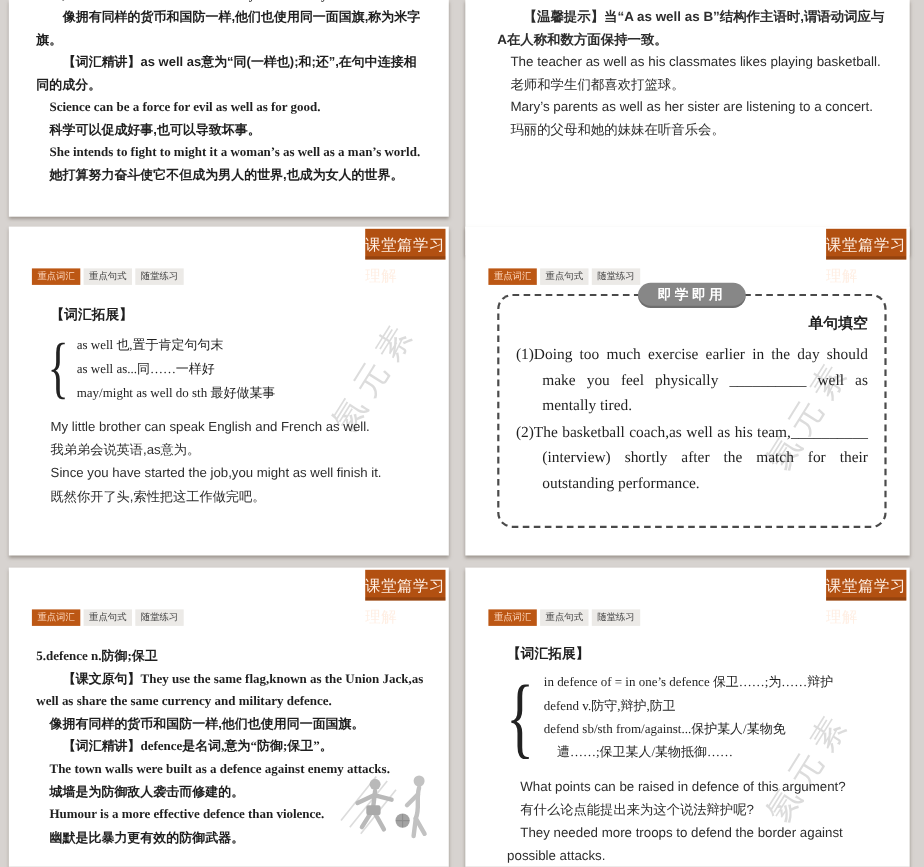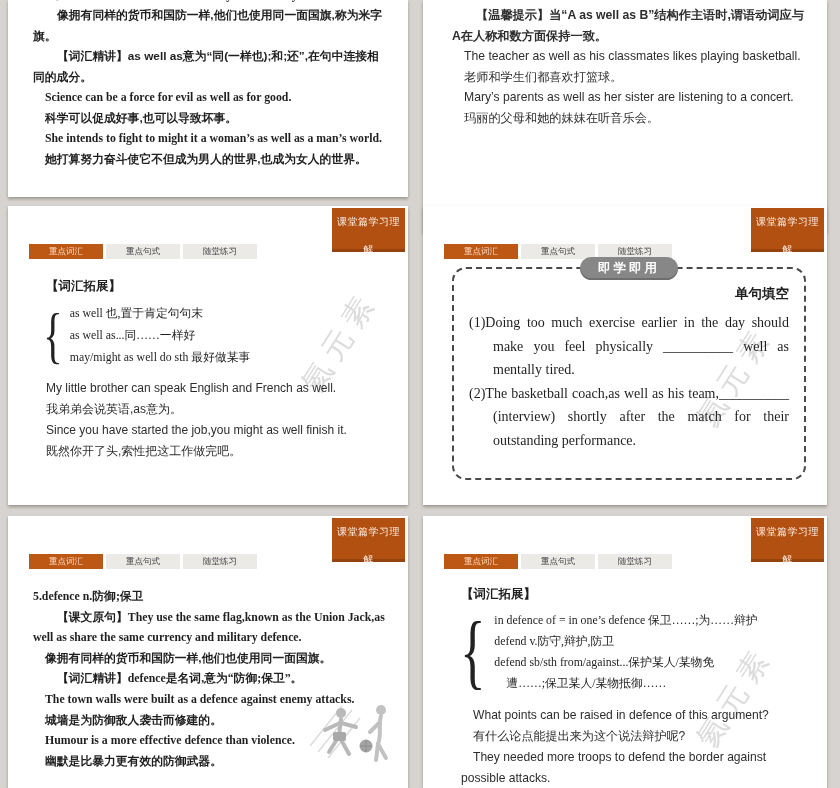--- a/index.html
+++ b/index.html
@@ -16,28 +16,28 @@
   #s-bl{left:8px;  top:516px; width:400px;height:272px;}
   #s-br{left:423px;top:516px; width:404px;height:272px;}
 
   p{margin:0;}
   .serifb{font-family:"Liberation Serif",serif;font-weight:700;}
   .cjkb{font-weight:700;}
   .i1{text-indent:12px;}
   .i2{text-indent:24px;}
 
   
-  .badge{position:absolute;top:2px;right:3px;width:73px;height:44px;
-         background:#b25011;color:#ffefe4;font-size:10px;letter-spacing:.5px;
-         text-align:center;line-height:28px;
+  .badge{position:absolute;top:2px;right:3px;width:73px;height:28px;
+         background:#b25011;color:#ffefe4;font-size:14px;letter-spacing:.5px;
+         line-height:28px;
          box-shadow:inset 0 -3px 0 rgba(0,0,0,.16);}
 
   
   .tabs{position:absolute;top:38px;left:21px;display:flex;gap:3px;}
-  .tab{width:74px;height:15px;font-size:8.5px;display:flex;align-items:center;
+  .tab{width:44px;height:15px;font-size:8.5px;display:flex;align-items:center;
        justify-content:center;background:#eceae7;color:#3c3c3c;}
   .tab.active{background:#bc5714;color:#ffd9c0;}
 
   
   .wm{position:absolute;font-size:30px;letter-spacing:8px;color:rgba(140,140,140,.30);
       transform:rotate(-58deg);white-space:nowrap;pointer-events:none;}
 
   
   .tl-content{position:absolute;top:0;left:0;right:0;padding:0 20px 0 25px;
               line-height:20.5px;font-size:11.8px;}

